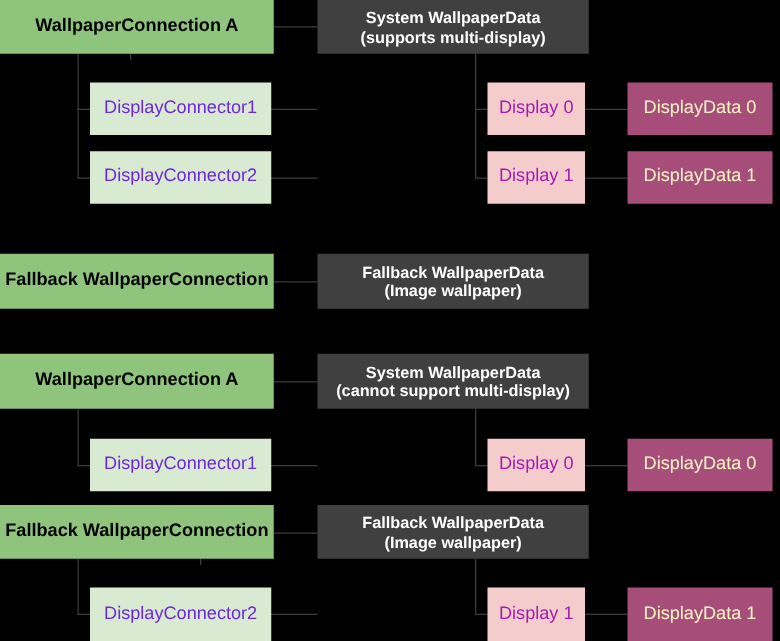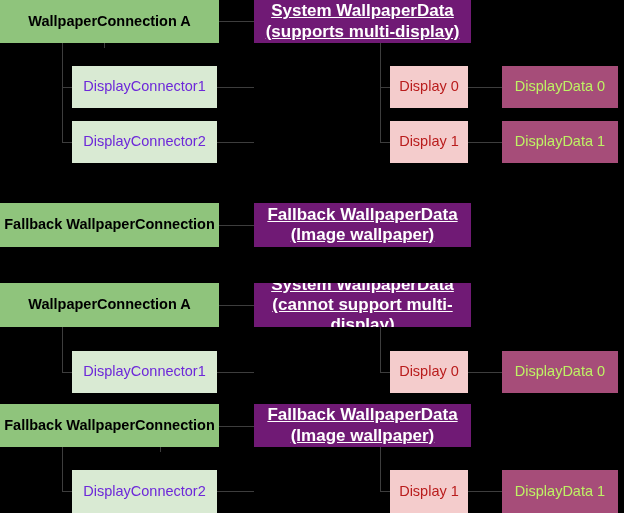--- a/index.html
+++ b/index.html
@@ -33,41 +33,40 @@
     white-space: pre-line;
     overflow: hidden;
   }
   .node-connection {
     background: #8FC47C;
     color: #000000;
     font-size: 14.5px;
     font-weight: bold;
   }
   .node-wallpaperdata {
-    background: #701a75;
+    background: #404040;
     color: #FFFFFF;
-    font-size: 17px;
+    font-size: 13px;
     font-weight: bold;
-    text-decoration: underline;
   }
   .node-displayconnector {
     background: #D9EAD3;
     color: #6d28d9;
     font-size: 14.5px;
     font-weight: normal;
   }
   .node-display {
     background: #F4CCCC;
-    color: #b91c1c;
+    color: #a21caf;
     font-size: 14.5px;
     font-weight: normal;
   }
   .node-displaydata {
     background: #A64D79;
-    color: #bef264;
+    color: #fef9c3;
     font-size: 14.5px;
     font-weight: normal;
   }
   .connector {
     position: absolute;
     background: #3D3D3D;
     height: 1px;
   }
   .connector-v {
     position: absolute;

